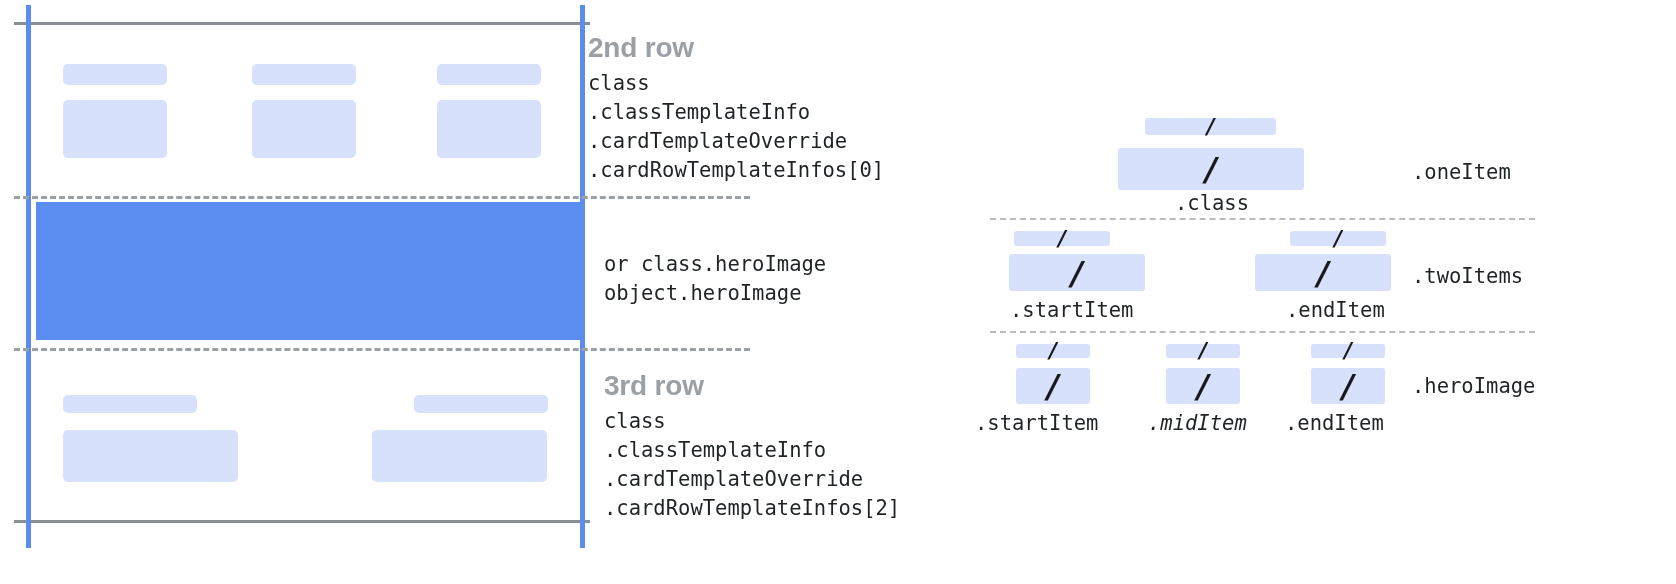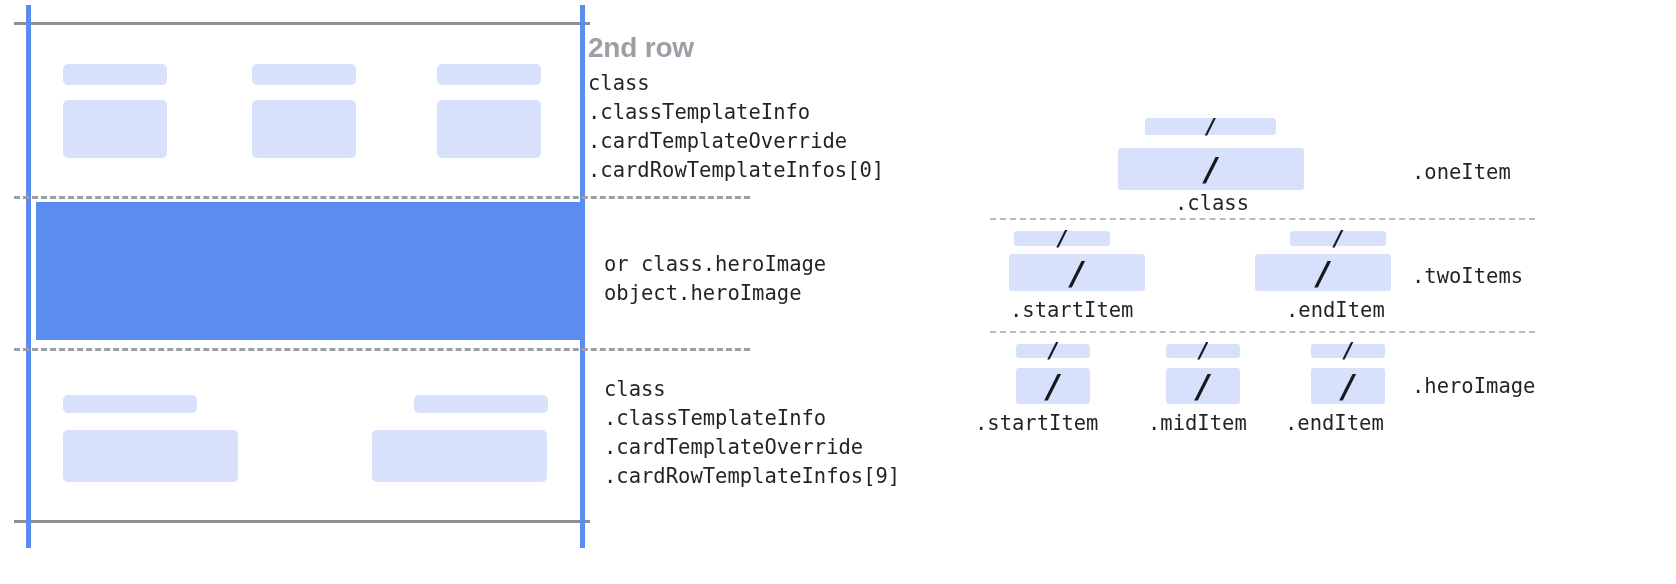--- a/index.html
+++ b/index.html
@@ -146,24 +146,25 @@
     <div class="mono">.cardTemplateOverride</div>
     <div class="mono">.cardRowTemplateInfos[0]</div>
   </div>
 
   <div class="ann" style="left:604px; top:250px;">
     <div class="mono">or class.heroImage</div>
     <div class="mono">object.heroImage</div>
   </div>
 
   <div class="ann" style="left:604px; top:370px;">
+    <div class="ann-title">3rd row</div>
     <div class="mono" style="margin-top:5px;">class</div>
     <div class="mono">.classTemplateInfo</div>
     <div class="mono">.cardTemplateOverride</div>
-    <div class="mono">.cardRowTemplateInfos[9]</div>
+    <div class="mono">.cardRowTemplateInfos[2]</div>
   </div>
 
   <div class="rgroup" style="left:0; top:0; width:1676px; height:584px;">
 
     <div class="slot small" style="left:1145px; top:118px; width:131px; height:17px;">
       <span class="slash">/</span>
     </div>
     <div class="slot big" style="left:1118px; top:148px; width:186px; height:42px;">
       <span class="slash">/</span>
     </div>
@@ -199,21 +200,21 @@
       <span class="slash">/</span>
     </div>
     <div class="rlabel" style="left:975px; top:411px;">.startItem</div>
 
     <div class="slot small" style="left:1166px; top:344px; width:74px; height:14px;">
       <span class="slash">/</span>
     </div>
     <div class="slot big" style="left:1166px; top:368px; width:74px; height:36px;">
       <span class="slash">/</span>
     </div>
-    <div class="rlabel" style="left:1148px; top:411px;">.midItem</div>
+    <div class="rlabel" style="left:1148px; top:411px;font-style:italic;">.midItem</div>
 
     <div class="slot small" style="left:1311px; top:344px; width:74px; height:14px;">
       <span class="slash">/</span>
     </div>
     <div class="slot big" style="left:1311px; top:368px; width:74px; height:36px;">
       <span class="slash">/</span>
     </div>
     <div class="rlabel" style="left:1285px; top:411px;">.endItem</div>
 
     <div class="rlabel" style="left:1412px; top:374px;">.heroImage</div>

